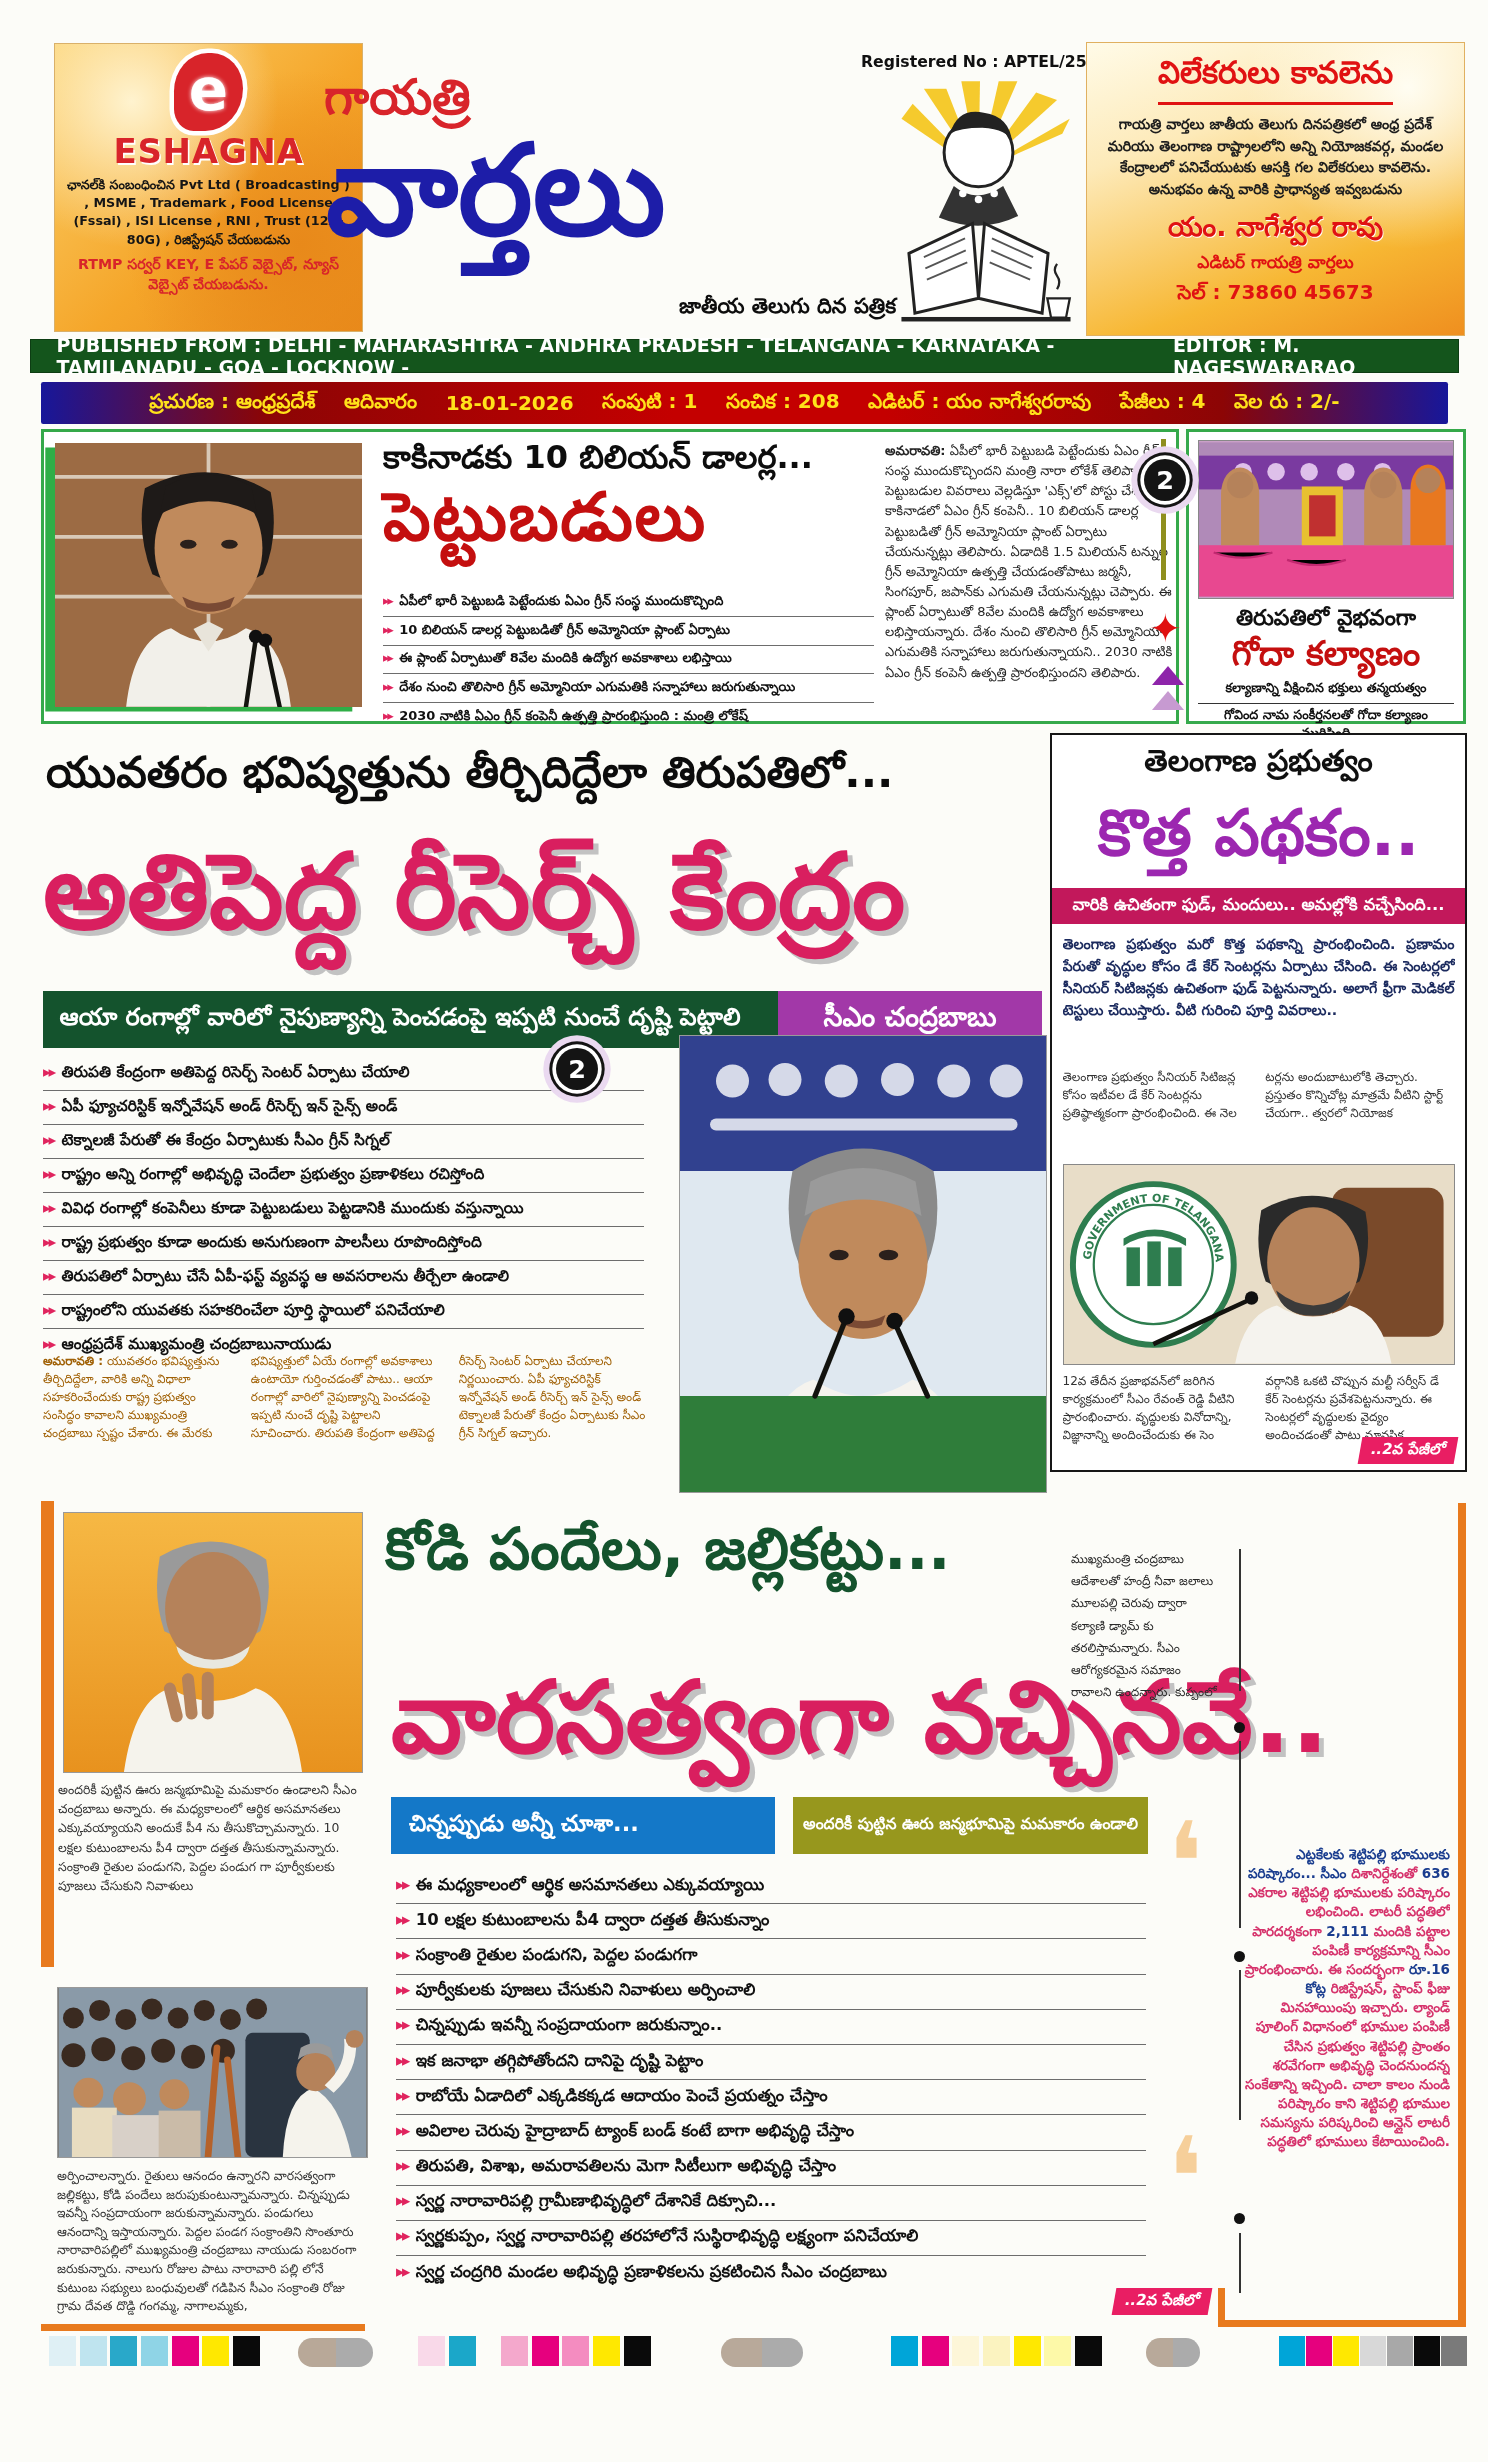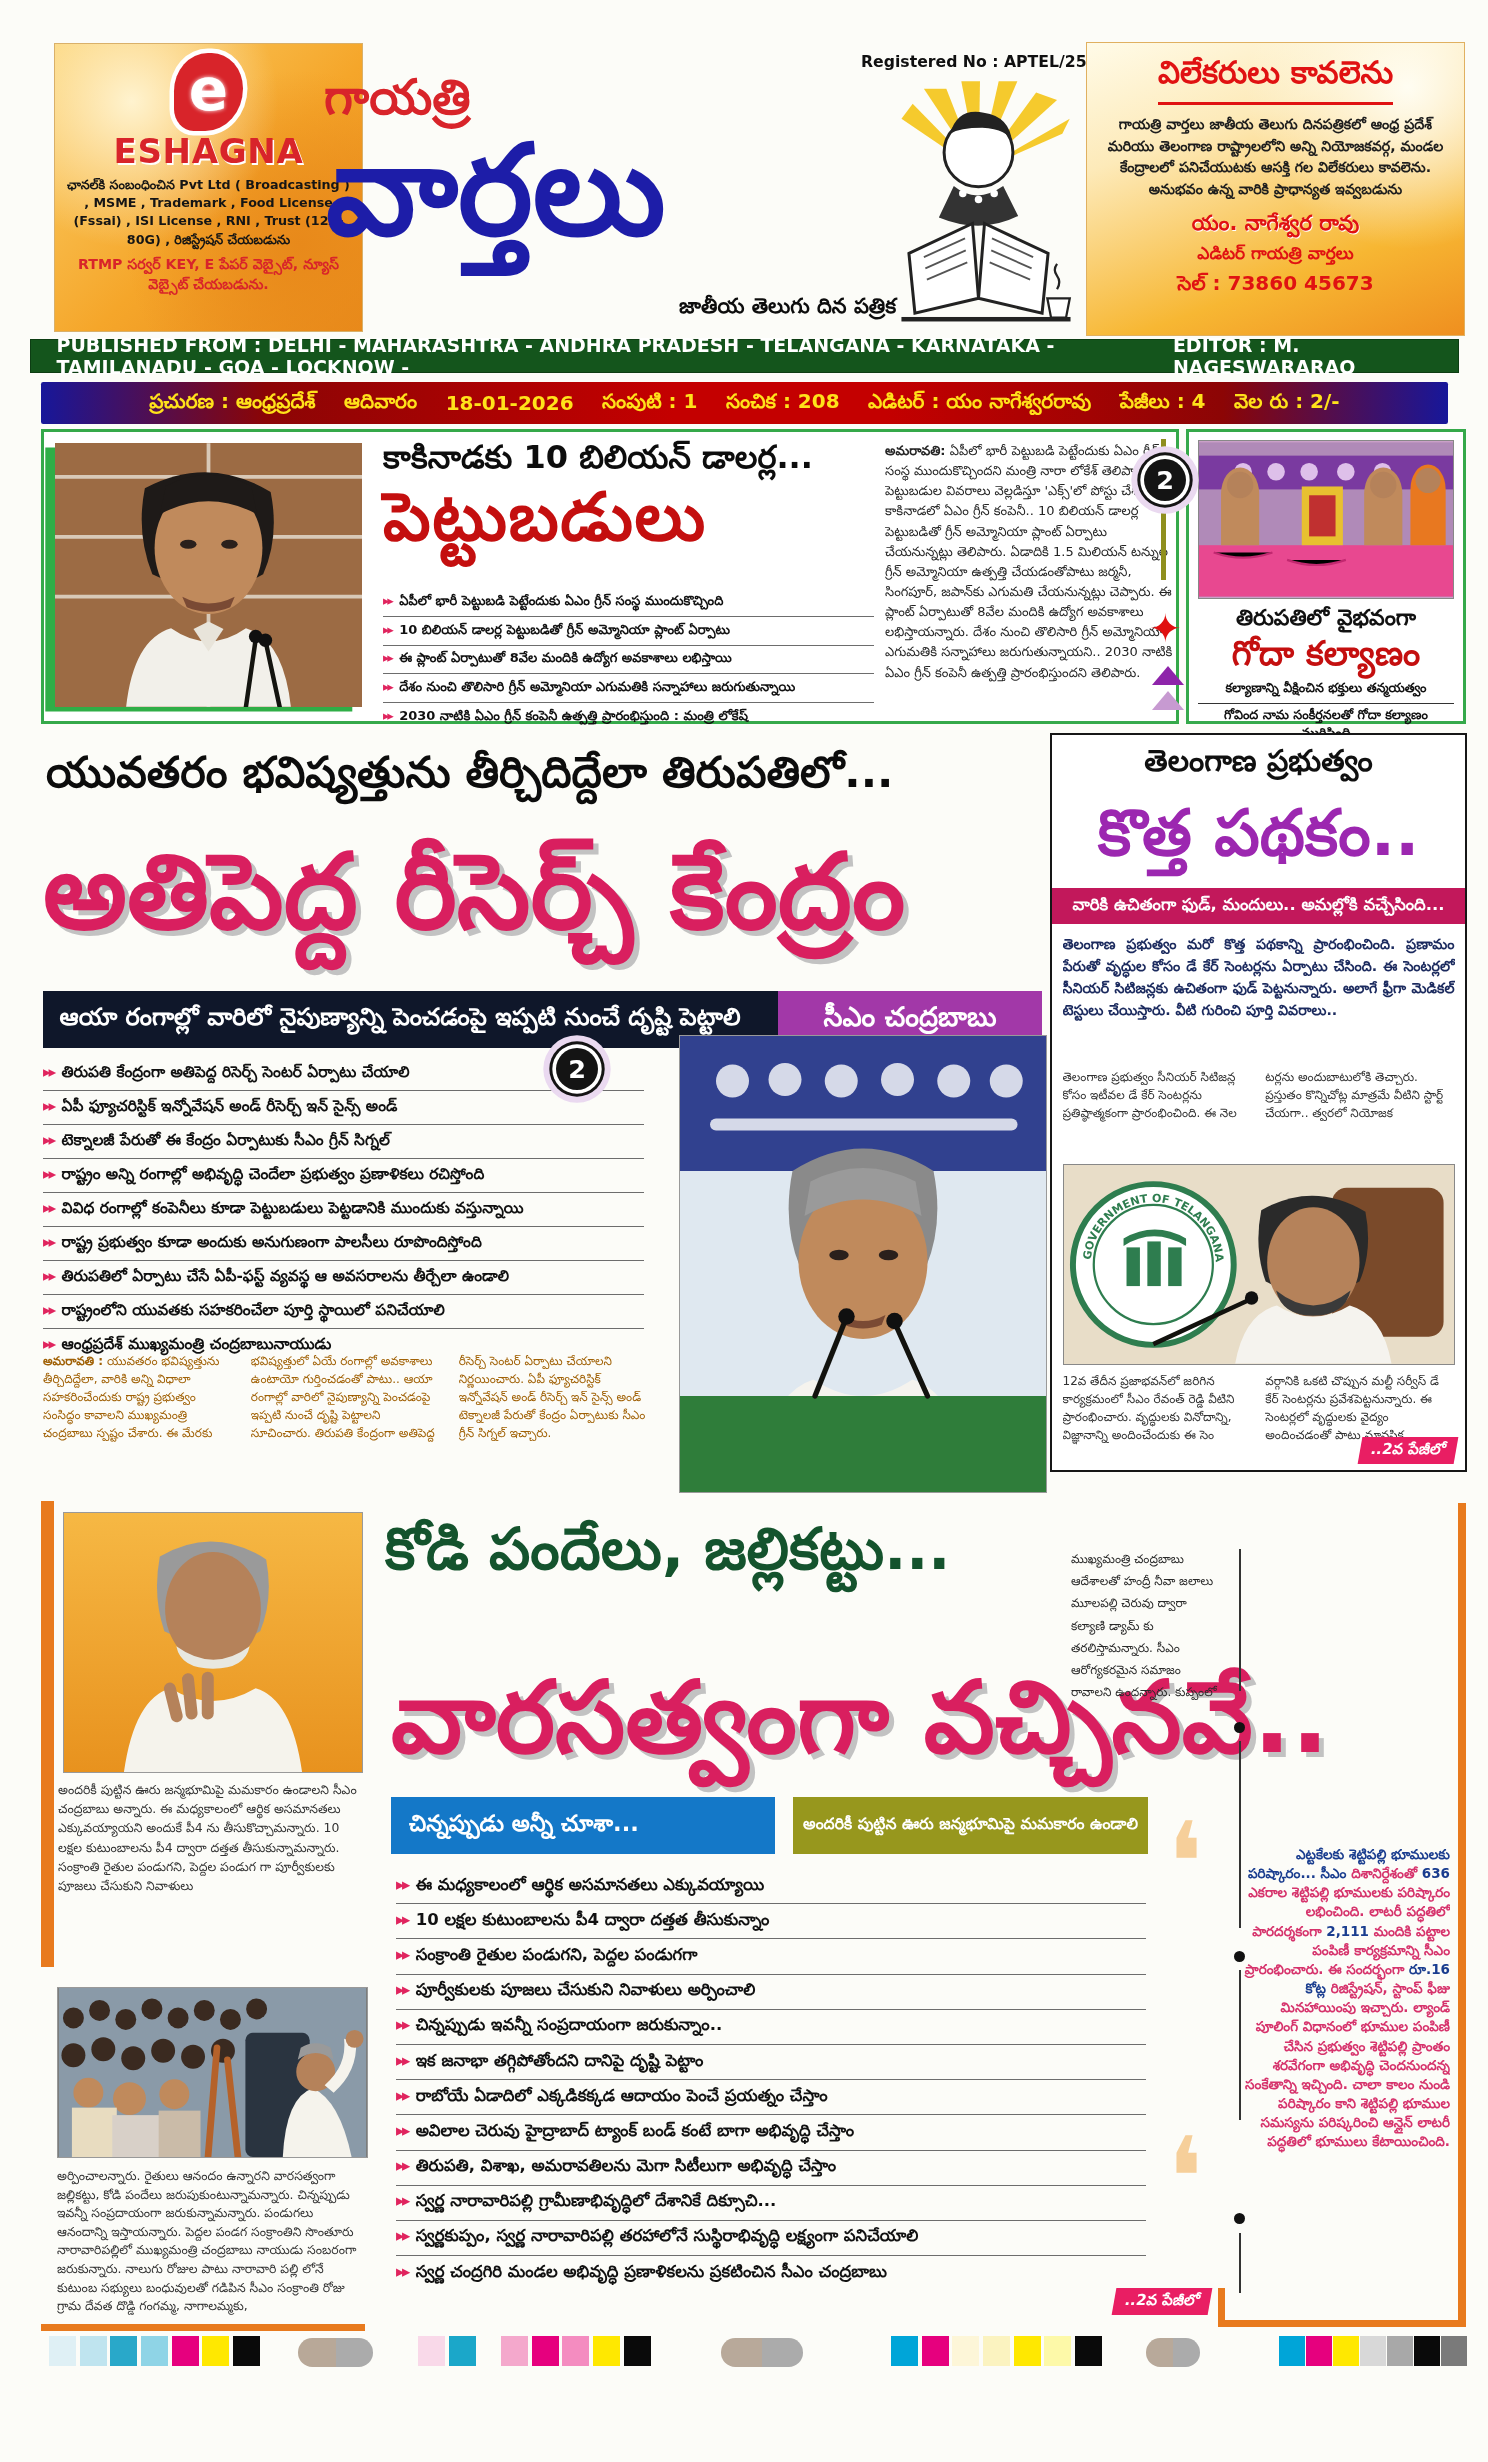--- a/index.html
+++ b/index.html
@@ -24,21 +24,21 @@
   .m-tagline{left:679px;top:294px;font-size:21px;font-weight:900;color:#0d0d0d;}
   .m-reg{left:861px;top:52px;font-size:15.7px;font-weight:bold;color:#101010;}
   .woman{left:879px;top:81px;width:199px;height:252px;}
   .wanted{left:1086px;top:42px;width:379px;height:294px;box-sizing:border-box;padding:10.5px 13.5px;text-align:center;
     background:radial-gradient(circle at 85% 15%,#fffdf2 0%,rgba(255,253,242,0) 40%),
                linear-gradient(160deg,#fffbe8 0%,#fdeab9 30%,#f7b733 72%,#ef8f1f 100%);
     border:0.7px solid #e0b060;}
   .wanted-title{display:inline-block;color:#e01212;font-size:31px;font-weight:900;
     border-bottom:3px solid #e01212;padding-bottom:4.5px;}
   .wanted-body{font-size:14.2px;font-weight:bold;color:#1d1d1d;line-height:1.52;margin-top:9px;}
-  .wanted-name{color:#e01212;font-size:21px;font-weight:900;margin-top:10.5px;text-shadow:0.7px 0.7px 0 #fff;}
+  .wanted-name{color:#e01212;font-size:27px;font-weight:900;margin-top:10.5px;text-shadow:0.7px 0.7px 0 #fff;}
   .wanted-role{color:#e01212;font-size:17px;font-weight:bold;margin-top:3px;}
   .wanted-phone{color:#e01212;font-size:20px;font-weight:900;margin-top:4.5px;}
   
   .pubstrip{left:30px;top:339px;width:1429px;height:34px;background:#14551c;color:#fff;
     display:flex;justify-content:space-between;align-items:center;padding:0 25.5px;box-sizing:border-box;
     font-size:19px;font-weight:bold;border:1.5px solid #0d3d13;}
   .issuestrip{left:41px;top:382px;width:1407px;height:42px;border-radius:2.2px;
     background:linear-gradient(90deg,#17179a 0%,#8c0505 16%,#c40000 45%,#c40000 60%,#8c0505 84%,#17179a 100%);
     display:flex;justify-content:center;align-items:center;gap:28.5px;color:#ffe21a;font-size:20px;font-weight:bold;}
   
@@ -68,21 +68,21 @@
   .goda-photo{width:100%;height:159px;background:#caa0c8;border:0.7px solid #888;box-sizing:border-box;}
   .goda-kicker{font-size:22px;font-weight:900;margin-top:6px;color:#111;}
   .goda-h{font-size:34px;font-weight:900;color:#c40f0f;line-height:1.05;}
   .goda-s1{font-size:12.7px;font-weight:bold;margin-top:9px;}
   .goda-s2{font-size:12.7px;font-weight:bold;border-top:1.5px solid #333;margin-top:4.5px;padding-top:3.7px;}
   
   .rs-kicker{left:46px;top:747px;font-size:43px;font-weight:900;color:#0c0c0c;white-space:nowrap;}
   .rs-h{left:43px;top:822px;width:1001px;font-size:105px;font-weight:900;color:#d91f5f;white-space:nowrap;
     text-shadow:5.2px 5.2px 0 #c2c2c2;line-height:1.35;}
   .rs-strip{left:43px;top:991px;width:999px;height:57px;display:flex;}
-  .rs-strip .olive{flex:1;background:#0f172a;color:#fff;font-size:24px;font-weight:bold;
+  .rs-strip .olive{flex:1;background:#14532d;color:#fff;font-size:24px;font-weight:bold;
     display:flex;align-items:center;padding:0 16.5px;white-space:nowrap;overflow:hidden;}
   .rs-strip .purp{width:264px;background:#a238a8;color:#fff;font-size:27px;font-weight:bold;
     display:flex;align-items:center;justify-content:center;}
   .rs-bullets{left:43px;top:1057px;width:601px;}
   .rs-bullets .bi{font-size:15.4px;padding:6px 0;}
   .rs-photo{left:679px;top:1035px;width:366px;height:456px;background:#dfe8f0;border:0.7px solid #999;}
   .rs-body{left:43px;top:1344px;width:604px;height:150px;overflow:hidden;column-count:3;column-gap:19.5px;
     font-size:12px;line-height:1.5;color:#a16207;margin-top:8px;}
   
   .tg{left:1050px;top:733px;width:417px;height:739px;border:2.2px solid #161616;background:#fff;

